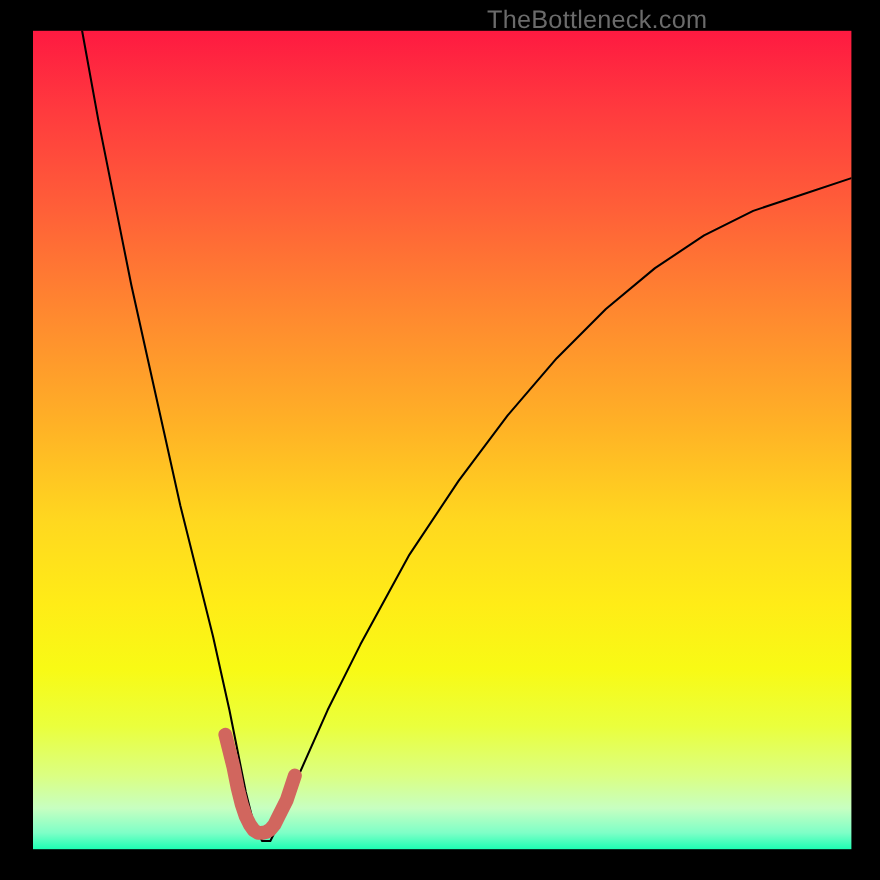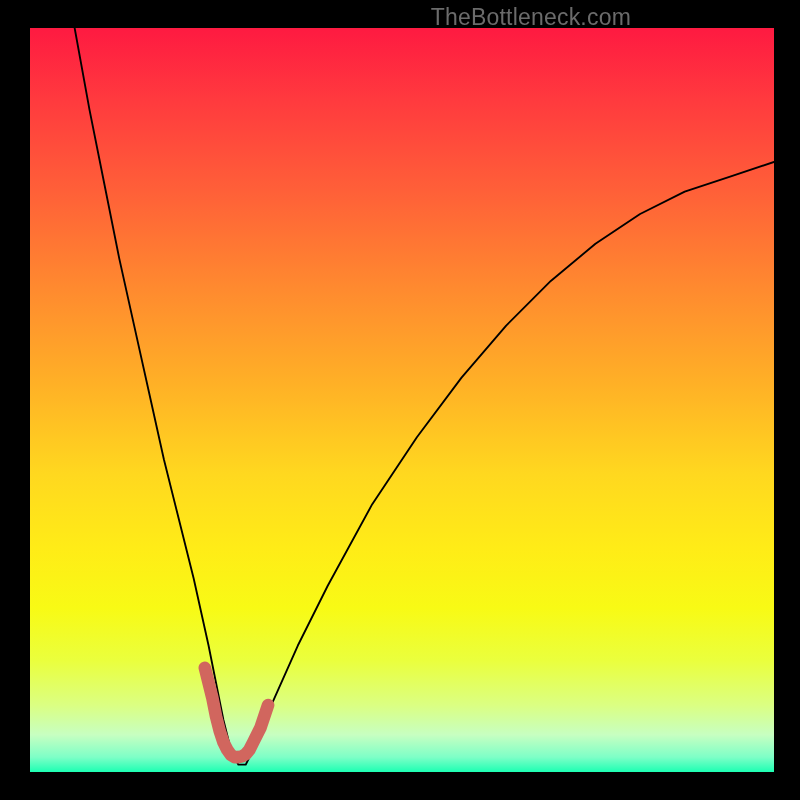--- a/index.html
+++ b/index.html
@@ -9,20 +9,21 @@
     height: 800px;
     background: #000;
     overflow: hidden;
     font-family: Arial, Helvetica, sans-serif;
   }
   .frame {
     position: absolute;
     left: 0; top: 0;
     width: 653px; height: 800px;
     background: #000;
+    padding-left: 12px;
   }
   .plot {
     position: absolute;
     left: 30px;
     top: 28px;
     width: 744px;
     height: 744px;
     background: linear-gradient(to bottom,
       #fe1a41 0%,
       #ff3b3e 10%,

